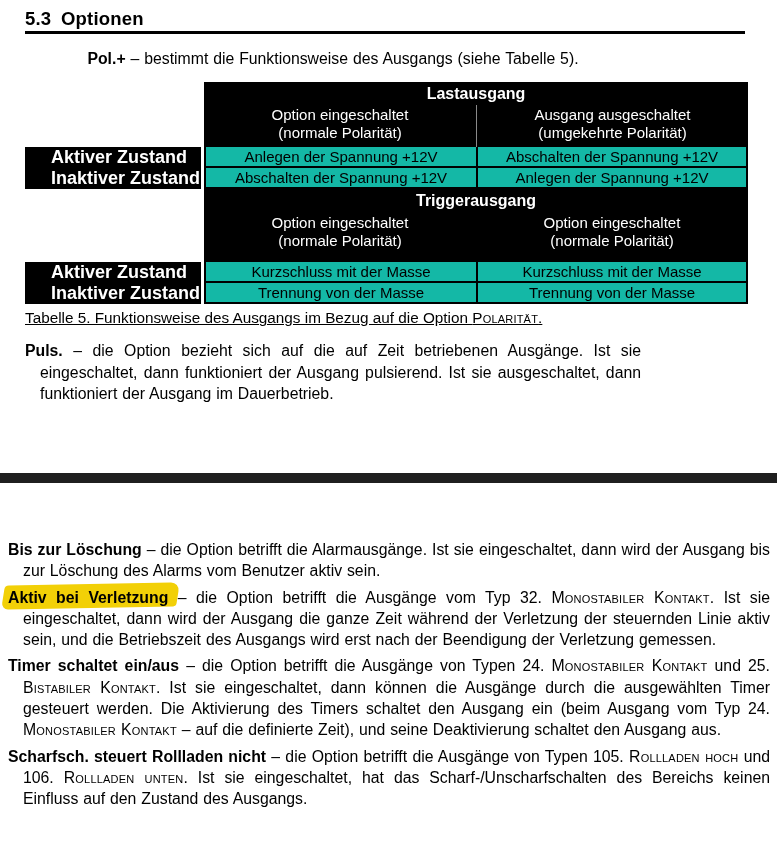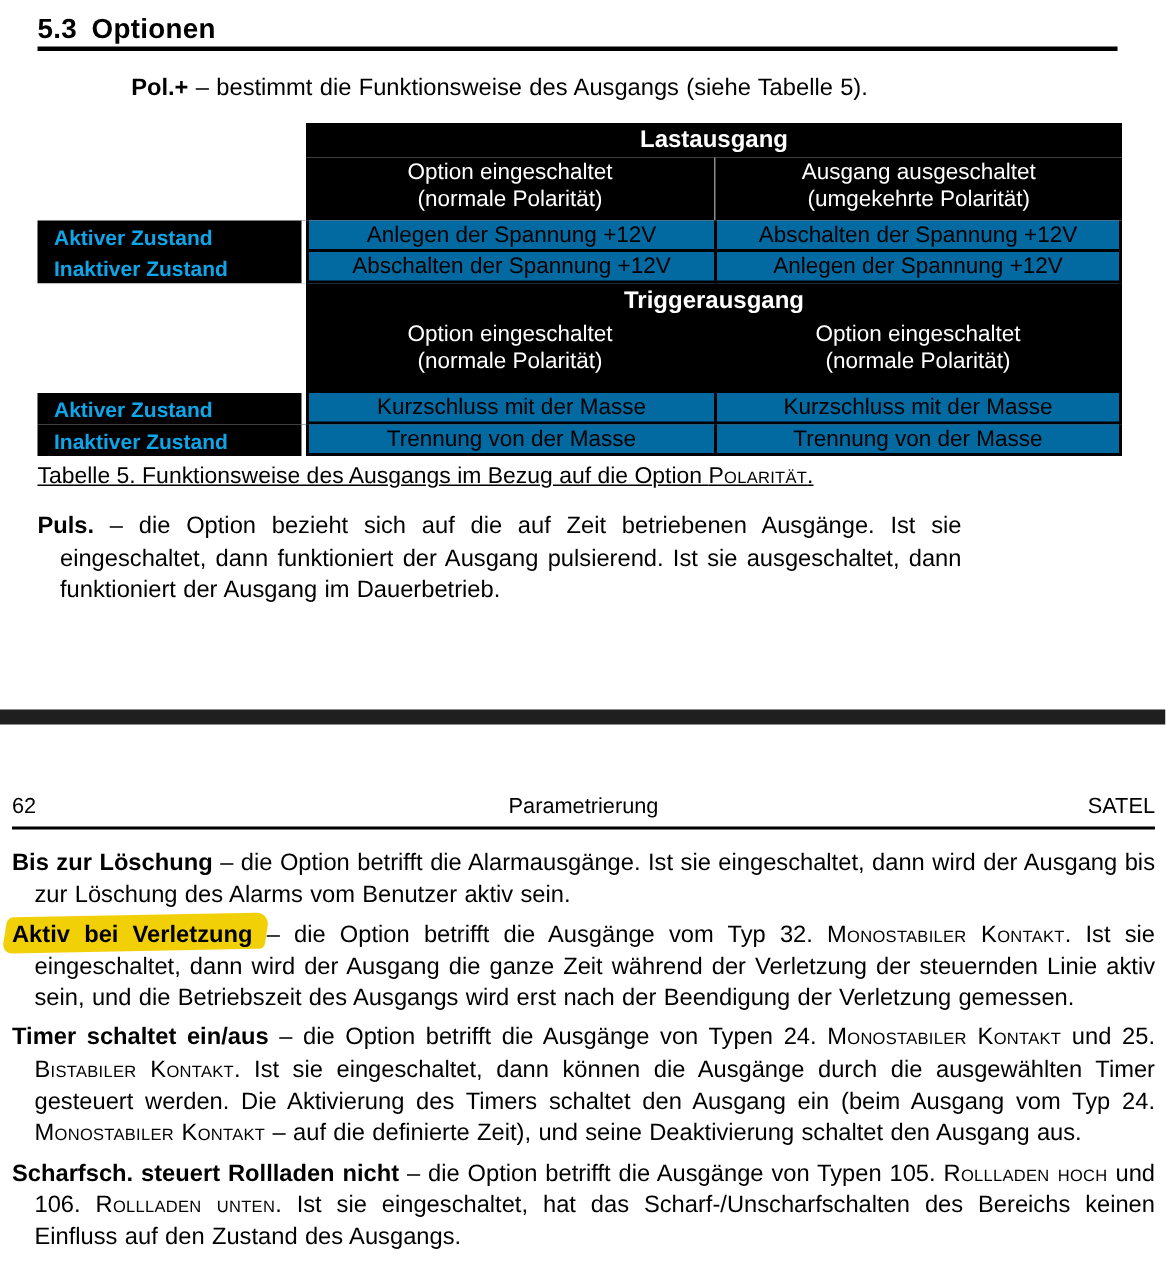--- a/index.html
+++ b/index.html
@@ -64,27 +64,27 @@
   }
   .sub {
     background: #000; color: #fff;
     text-align: center; font-weight: normal;
     line-height: 18px; padding: 1px 0 3px 0;
     vertical-align: top;
   }
   .r-sub2 .sub { padding-top: 2px; padding-bottom: 10px; }
   .sub-sep { border-left: 1px solid #8a8a8a; }
   .rowlabel {
-    background: #000; color: #0ea5e9;
-    font-weight: bold; font-size: 14px;
-    text-align: left; padding: 0 0 0 11px;
+    background: #000; color: #ffffff;
+    font-weight: bold; font-size: 18px;
+    text-align: left; padding: 0 0 0 26px;
     border-right: 3px solid #fff;
   }
   .cell {
-    background: #0369a1; text-align: center; padding: 0;
+    background: #14b8a6; text-align: center; padding: 0;
     border-left: 2px solid #000;
     border-bottom: 2px solid #000;
   }
   .cell:last-child { border-right: 2px solid #000; }
   .caption {
     margin-top: 5px;
     text-align: left;
     font-size: 15.3px;
     text-decoration: underline;
   }
@@ -204,25 +204,20 @@
     <div class="caption"><span>Tabelle 5. Funktionsweise des Ausgangs im Bezug auf die Option </span><span class="sc">Polarität</span><span>.</span></div>
 
     <p class="para hang"><span class="b">Puls.</span><span> – die Option bezieht sich auf die auf Zeit betriebenen Ausgänge. Ist sie eingeschaltet, dann funktioniert der Ausgang pulsierend. Ist sie ausgeschaltet, dann funktioniert der Ausgang im Dauerbetrieb.</span></p>
 
   </section>
 
   <div class="pbreak"></div>
 
   <section class="lower">
 
-    <div class="footer">
-      <span class="f-left">62</span>
-      <span class="f-center">Parametrierung</span>
-      <span class="f-right">SATEL</span>
-    </div>
 
     <p class="para hang first"><span class="b">Bis zur Löschung</span><span> – die Option betrifft die Alarmausgänge. Ist sie eingeschaltet, dann wird der Ausgang bis zur Löschung des Alarms vom Benutzer aktiv sein.</span></p>
 
     <p class="para hang"><span class="b hl">Aktiv bei Verletzung</span><span> – die Option betrifft die Ausgänge vom Typ 32. </span><span class="sc">Monostabiler Kontakt</span><span>. Ist sie eingeschaltet, dann wird der Ausgang die ganze Zeit während der Verletzung der steuernden Linie aktiv sein, und die Betriebszeit des Ausgangs wird erst nach der Beendigung der Verletzung gemessen.</span></p>
 
     <p class="para hang"><span class="b">Timer schaltet ein/aus</span><span> – die Option betrifft die Ausgänge von Typen 24. </span><span class="sc">Monostabiler Kontakt</span><span> und 25. </span><span class="sc">Bistabiler Kontakt</span><span>. Ist sie eingeschaltet, dann können die Ausgänge durch die ausgewählten Timer gesteuert werden. Die Aktivierung des Timers schaltet den Ausgang ein (beim Ausgang vom Typ 24. </span><span class="sc">Monostabiler Kontakt</span><span> – auf die definierte Zeit), und seine Deaktivierung schaltet den Ausgang aus.</span></p>
 
     <p class="para hang"><span class="b">Scharfsch. steuert Rollladen nicht</span><span> – die Option betrifft die Ausgänge von Typen 105. </span><span class="sc">Rollladen hoch</span><span> und 106. </span><span class="sc">Rollladen unten</span><span>. Ist sie eingeschaltet, hat das Scharf-/Unscharfschalten des Bereichs keinen Einfluss auf den Zustand des Ausgangs.</span></p>
 
   </section>

